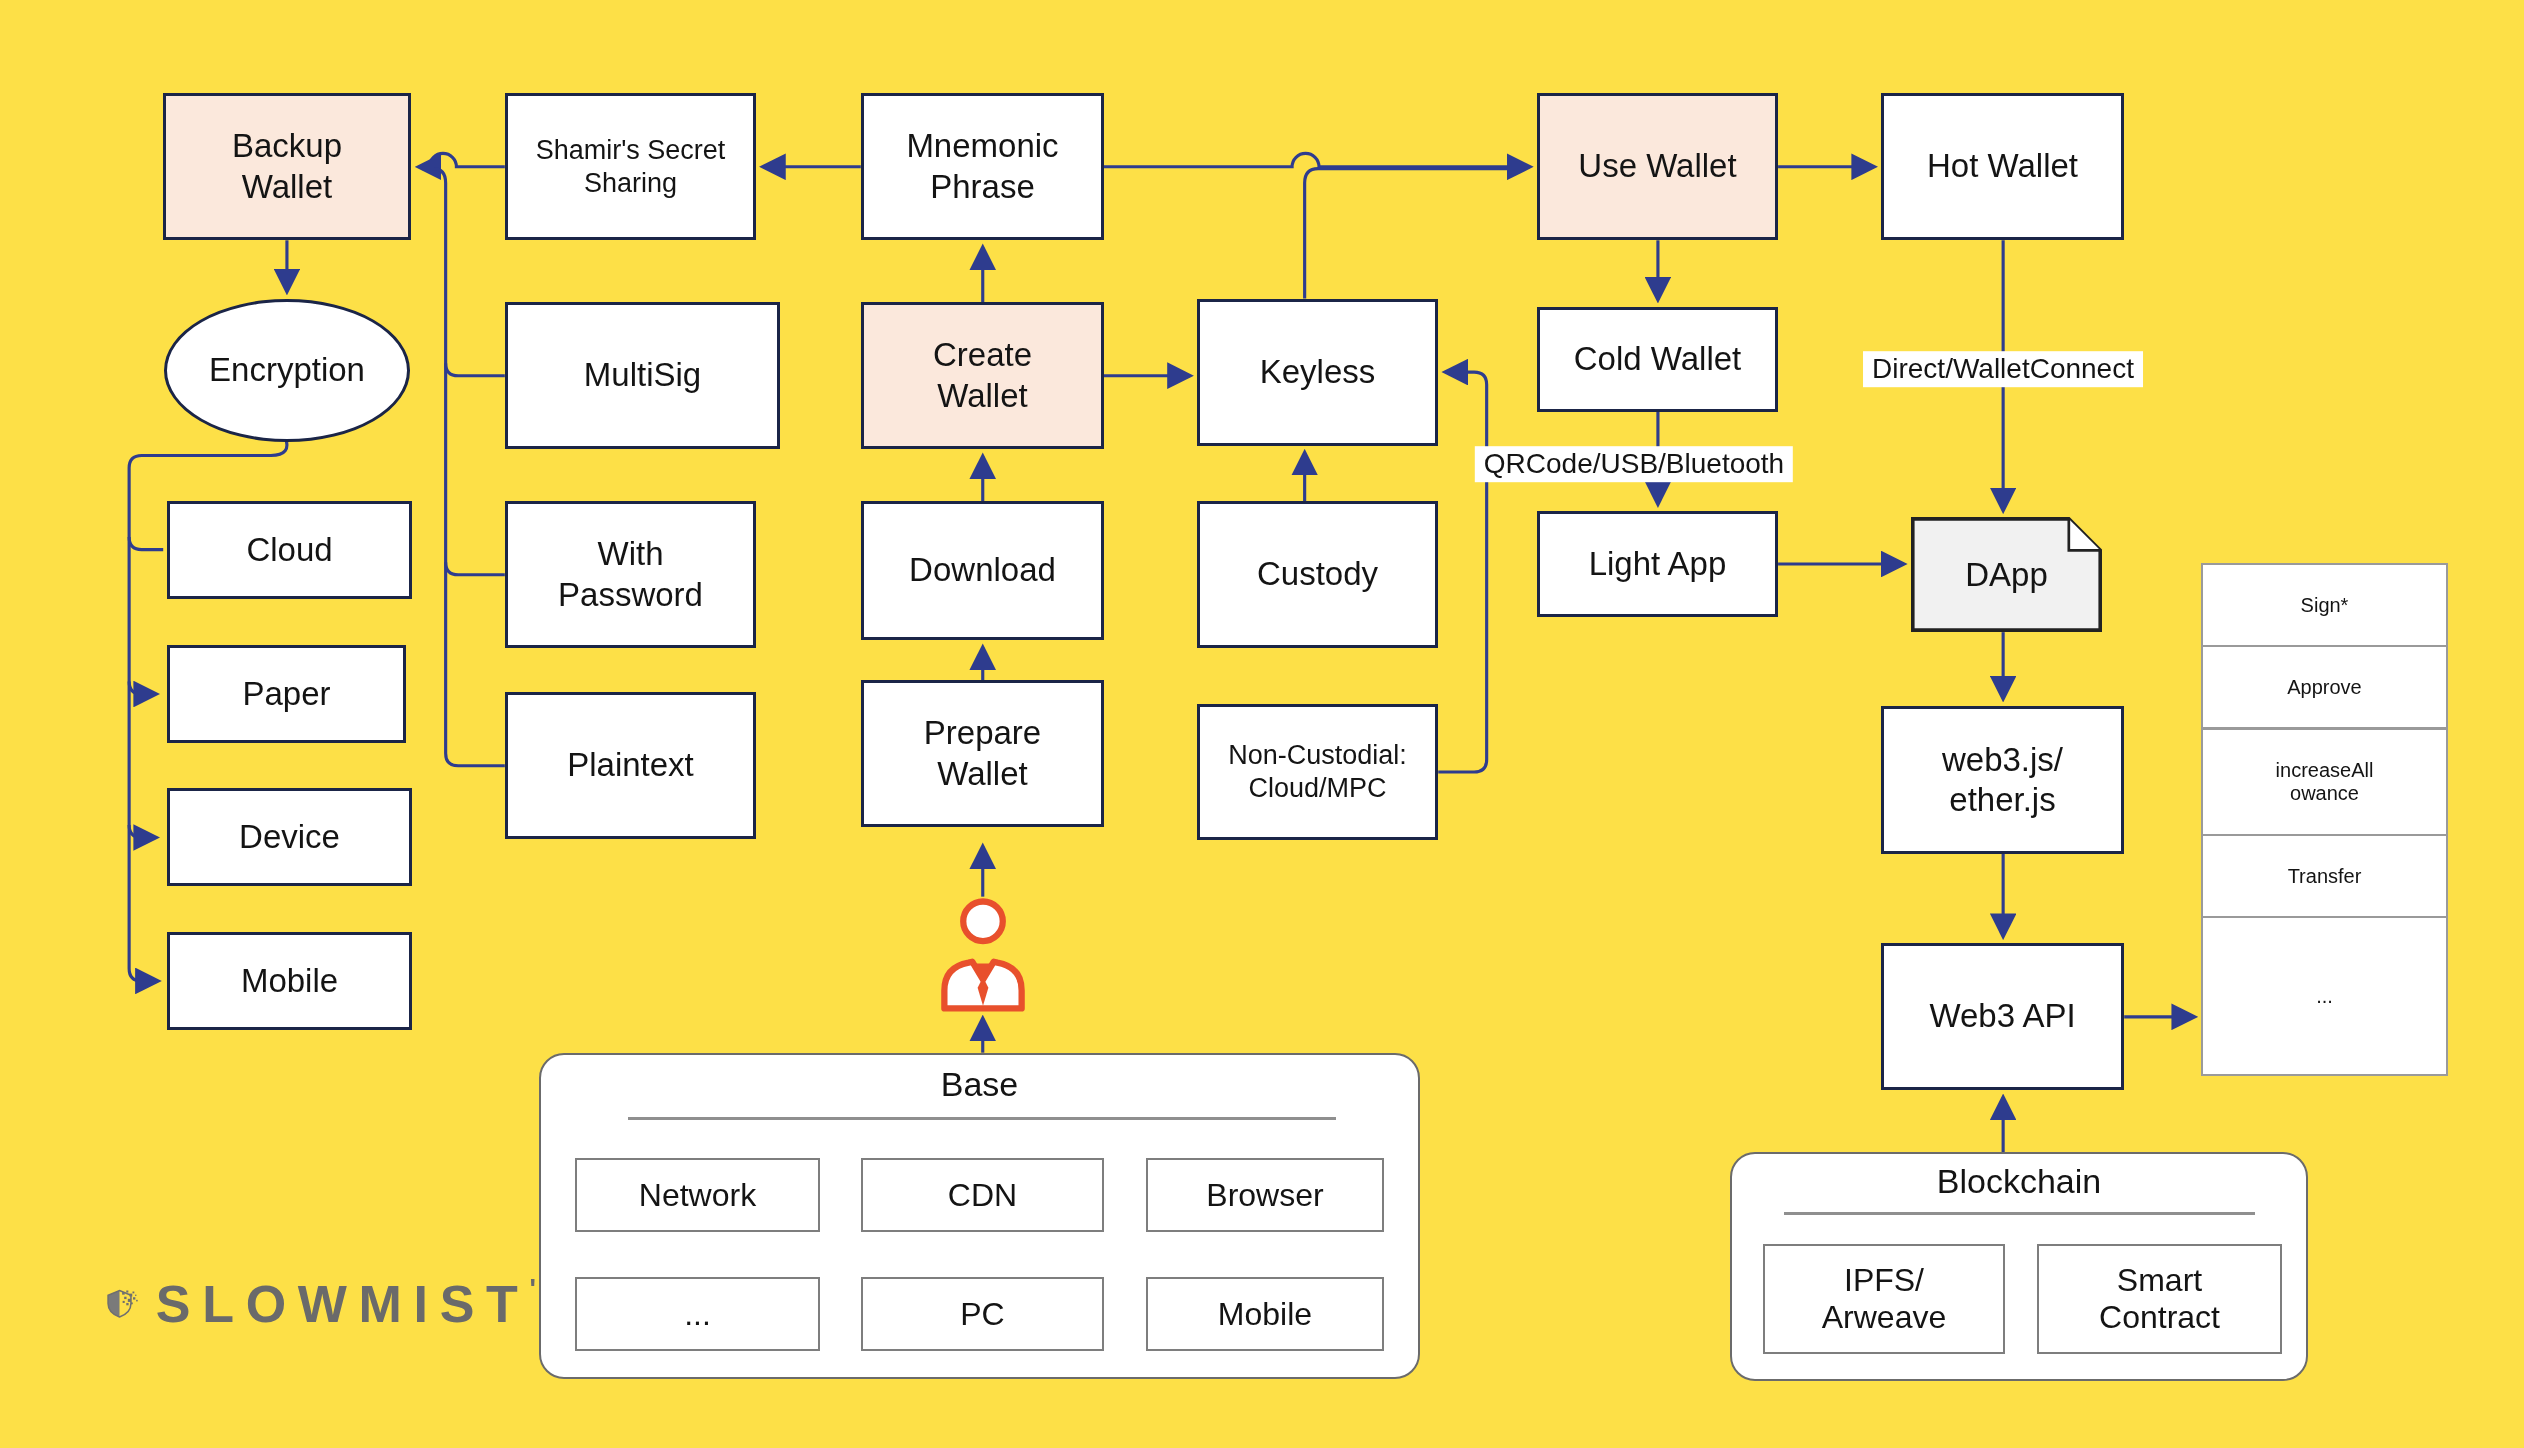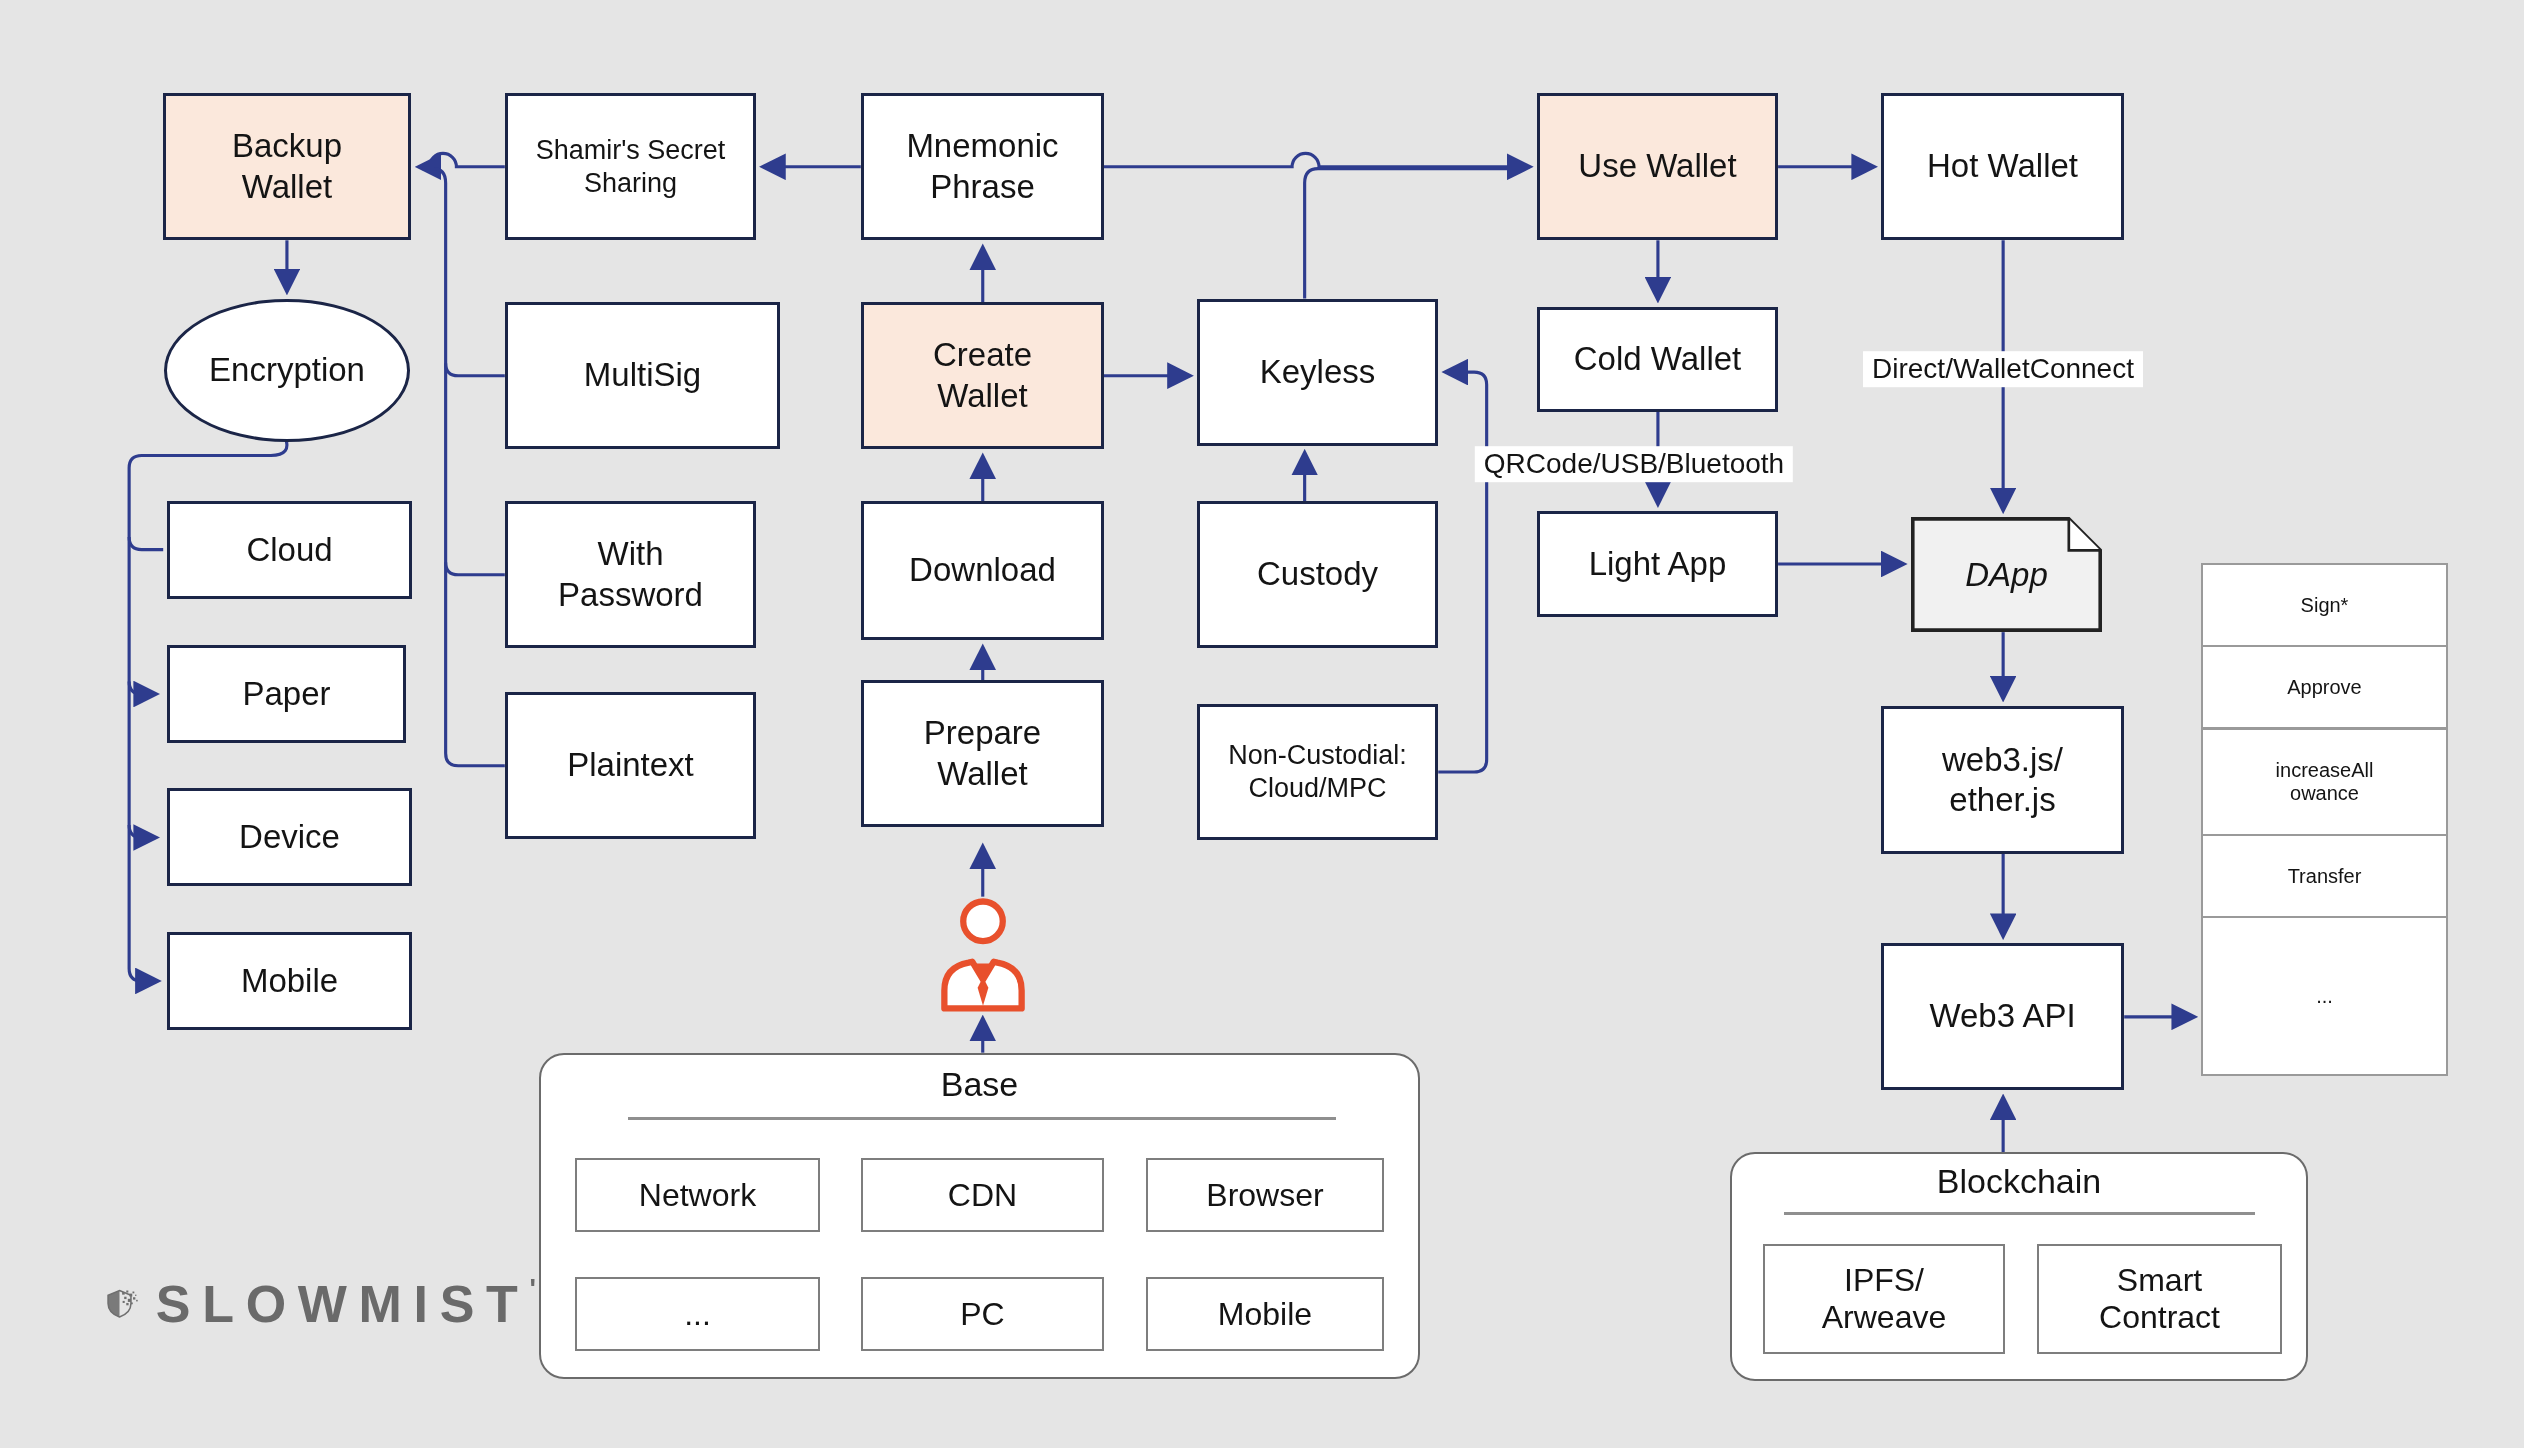--- a/index.html
+++ b/index.html
@@ -1,16 +1,16 @@
 <!DOCTYPE html>
 <html style="font-size:14.3px"><head>
 <meta charset="utf-8">
 <style>
   html,body{margin:0;padding:0;background:#fff;font-family:"Liberation Sans",sans-serif;}
-  #canvas{position:relative;width:2525px;height:1449px;overflow:hidden;background:#e5e5e5;}
+  #canvas{position:relative;width:2525px;height:1449px;overflow:hidden;background:#fde047;}
   #edges{position:absolute;left:0;top:0;z-index:1;}
   .node{position:absolute;box-sizing:border-box;background:#fff;border:3.6px solid #1b2547;
         display:flex;align-items:center;justify-content:center;text-align:center;
         font-size:33px;line-height:1.22;color:#141414;white-space:pre-line;z-index:2;}
   .peach{background:#fbe8dc;}
   .ellipse{border-radius:50%;}
   .sm{font-size:27px;}
   .container{position:absolute;box-sizing:border-box;border:2.7px solid #6b6b6b;border-radius:25px;background:#fff;z-index:1;}
   .ctitle{position:absolute;text-align:center;font-size:34px;color:#141414;z-index:2;}
   .csep{position:absolute;height:2.7px;background:#8f8f8f;z-index:2;}
@@ -18,21 +18,21 @@
         display:flex;align-items:center;justify-content:center;text-align:center;
         font-size:32px;color:#141414;white-space:pre-line;z-index:2;}
   .flist{position:absolute;z-index:2;}
   .fcell{position:absolute;left:0;right:0;box-sizing:border-box;border:2.7px solid #9a9a9a;background:#fff;
          display:flex;align-items:center;justify-content:center;text-align:center;
          font-size:20px;color:#141414;white-space:pre-line;}
   .elabel{position:absolute;transform:translate(-50%,-50%);background:#fff;padding:1.8px 9px;
           font-size:28px;color:#141414;white-space:nowrap;z-index:3;}
   .dapp-wrap{position:absolute;z-index:2;}
   .dapp-label{position:absolute;left:0;top:0;right:0;bottom:0;display:flex;align-items:center;justify-content:center;
-              font-size:33px;color:#141414;font-style:italic;}
+              font-size:33px;color:#141414;}
   #person{position:absolute;z-index:2;}
   #logo{position:absolute;display:flex;align-items:center;z-index:2;color:#6a6a6a;}
   #logo .brand{font-size:52px;font-weight:700;letter-spacing:11.7px;margin-left:16px;}
   #logo .mark{font-size:27px;font-weight:700;vertical-align:top;position:relative;top:-14.3px;}
 </style>
 </head>
 <body>
 
 <div id="canvas">
 

